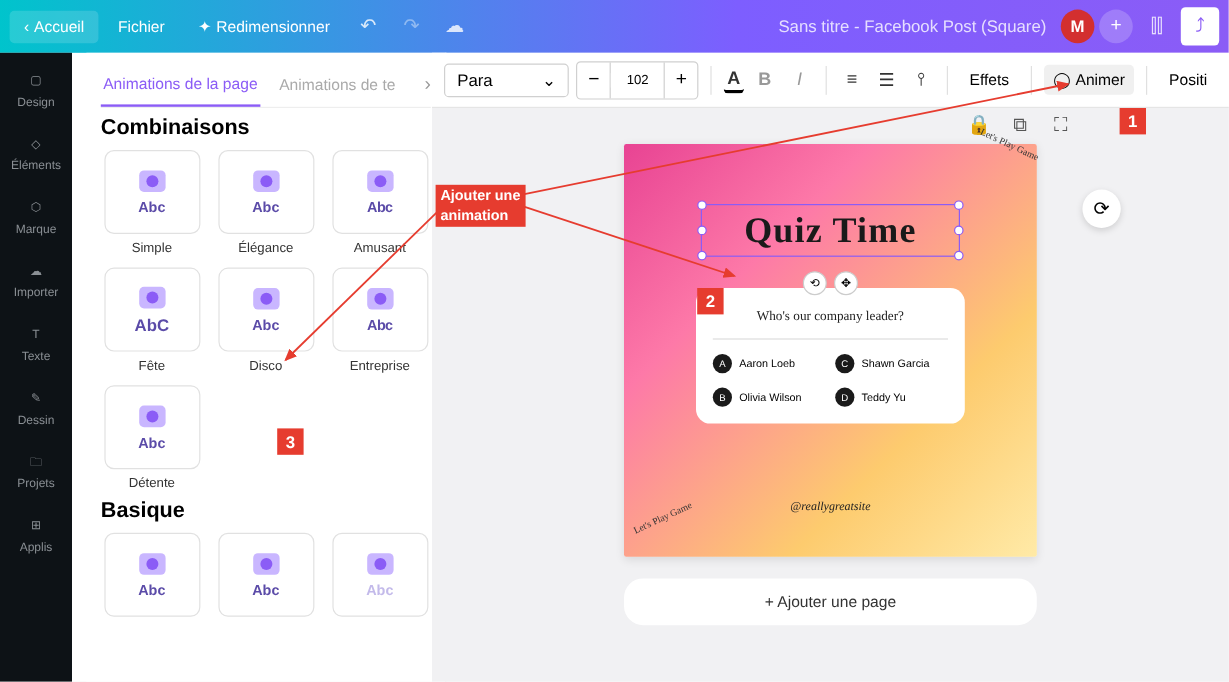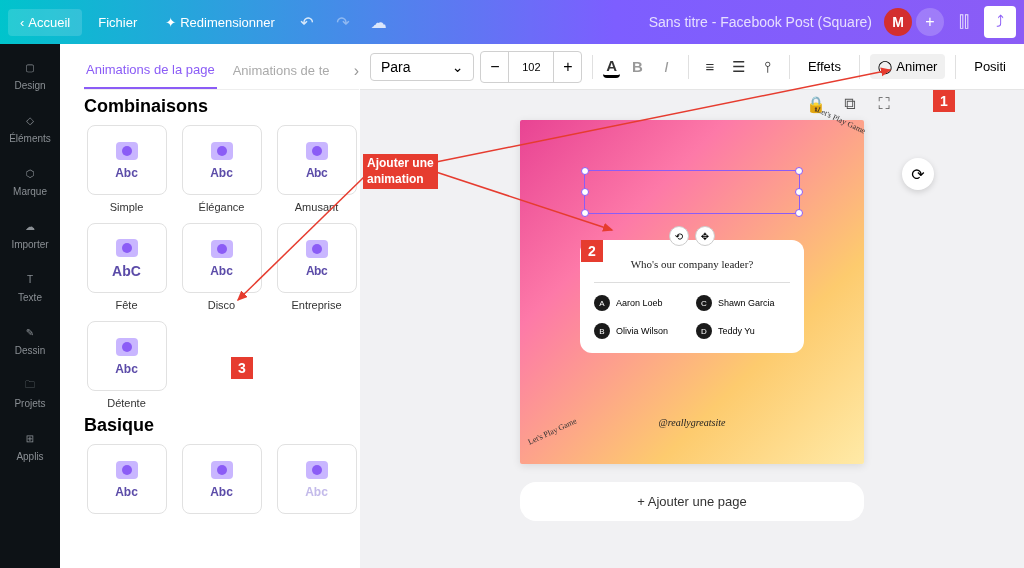--- a/index.html
+++ b/index.html
@@ -273,20 +273,21 @@
 </div>
 
 <div class="canvas-area">
   <div class="canvas-tools">
     <div class="ct-icon">🔒</div>
     <div class="ct-icon">⧉</div>
     <div class="ct-icon">⛶</div>
   </div>
   <div class="artboard">
     <div class="curved1">Let's Play Game</div>
+    <div class="quiz-title">Quiz Time</div>
     <div class="selection-box">
       <div class="sel-handle sh-tl"></div>
       <div class="sel-handle sh-tr"></div>
       <div class="sel-handle sh-bl"></div>
       <div class="sel-handle sh-br"></div>
       <div class="sel-handle sh-ml"></div>
       <div class="sel-handle sh-mr"></div>
     </div>
     <div class="quiz-card">
       <div class="card-tools">

